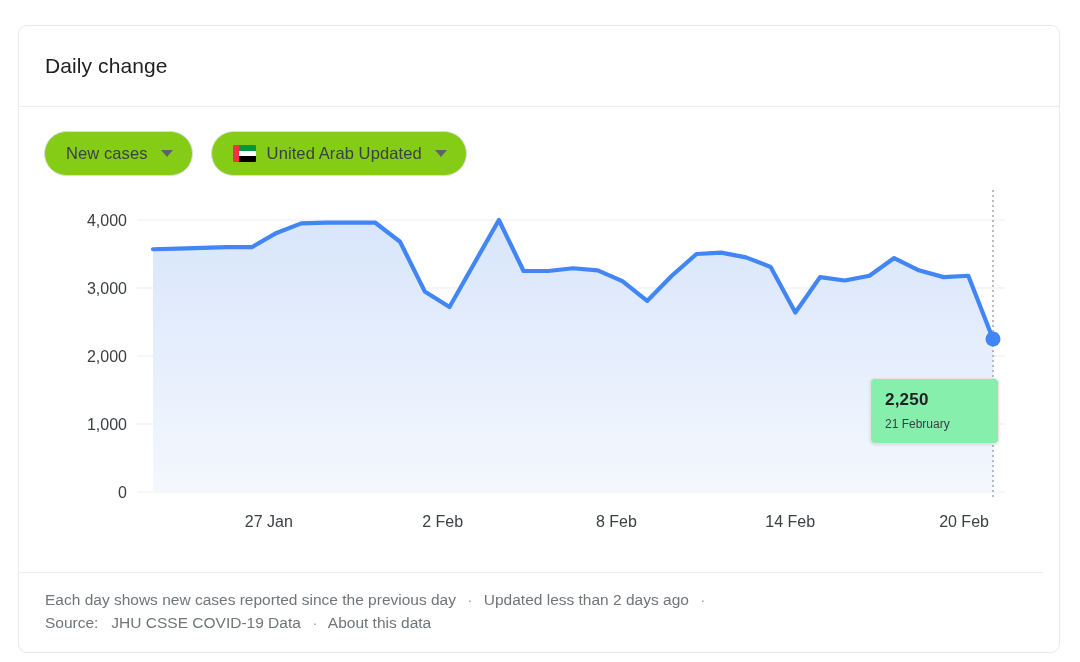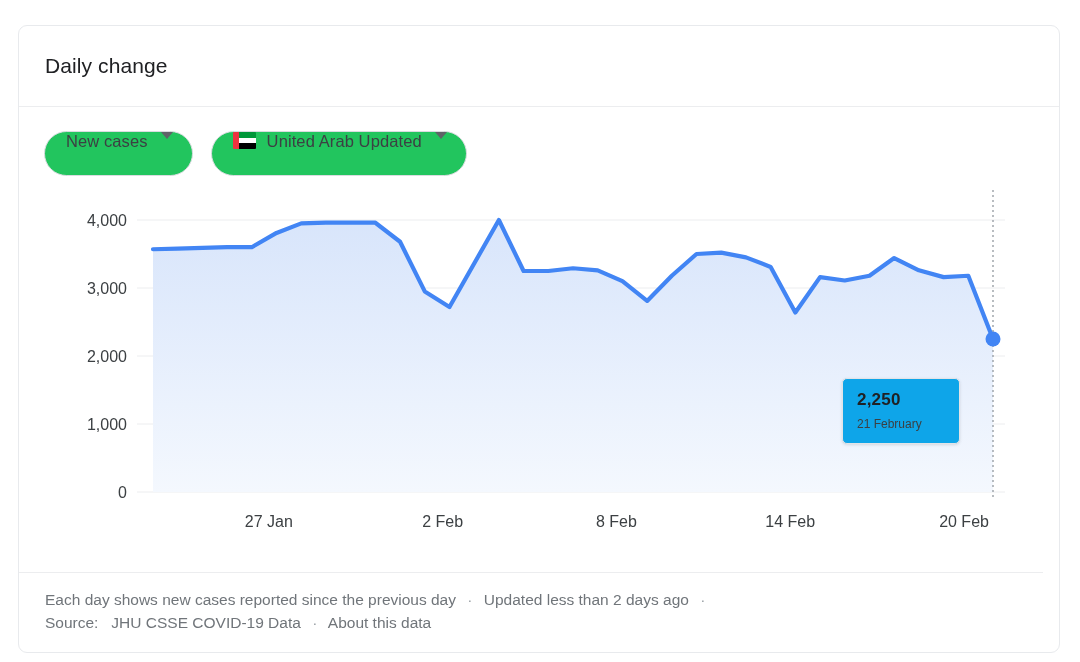--- a/index.html
+++ b/index.html
@@ -42,27 +42,27 @@
 
   
   #chips-row {
     display: flex;
     align-items: center;
     gap: 18px;
     padding: 24px 0 0 25px;
   }
   .chip {
     display: inline-flex;
-    align-items: flex-start;
+    align-items: center;
     height: 45px;
     box-sizing: border-box;
     padding: 0 19px 0 21px;
     border: 1px solid #dadce0;
     border-radius: 24px;
-    background: #22c55e;
+    background: #84cc16;
     cursor: pointer;
     white-space: nowrap;
   }
   .chip-label {
     font-size: 16.5px;
     color: #3c4043;
     letter-spacing: 0.1px;
   }
   .caret {
     margin-left: 13px;
@@ -98,26 +98,26 @@
     font-family: "Liberation Sans", sans-serif;
     font-size: 16px;
     fill: #3c4043;
   }
   .ytick { text-anchor: end; }
   .xtick { text-anchor: middle; }
 
   
   #tooltip {
     position: absolute;
-    left: 823px;
+    left: 851px;
     top: 188px;
-    width: 118px;
+    width: 129px;
     box-sizing: border-box;
     padding: 11px 14px 12px 14px;
-    background: #0ea5e9;
+    background: #86efac;
     border: 1px solid #e2e4e7;
     border-radius: 5px;
     box-shadow: 0 1px 3px rgba(60,64,67,0.16);
   }
   #tooltip-value {
     font-size: 17px;
     font-weight: bold;
     color: #202124;
     letter-spacing: 0.2px;
   }

